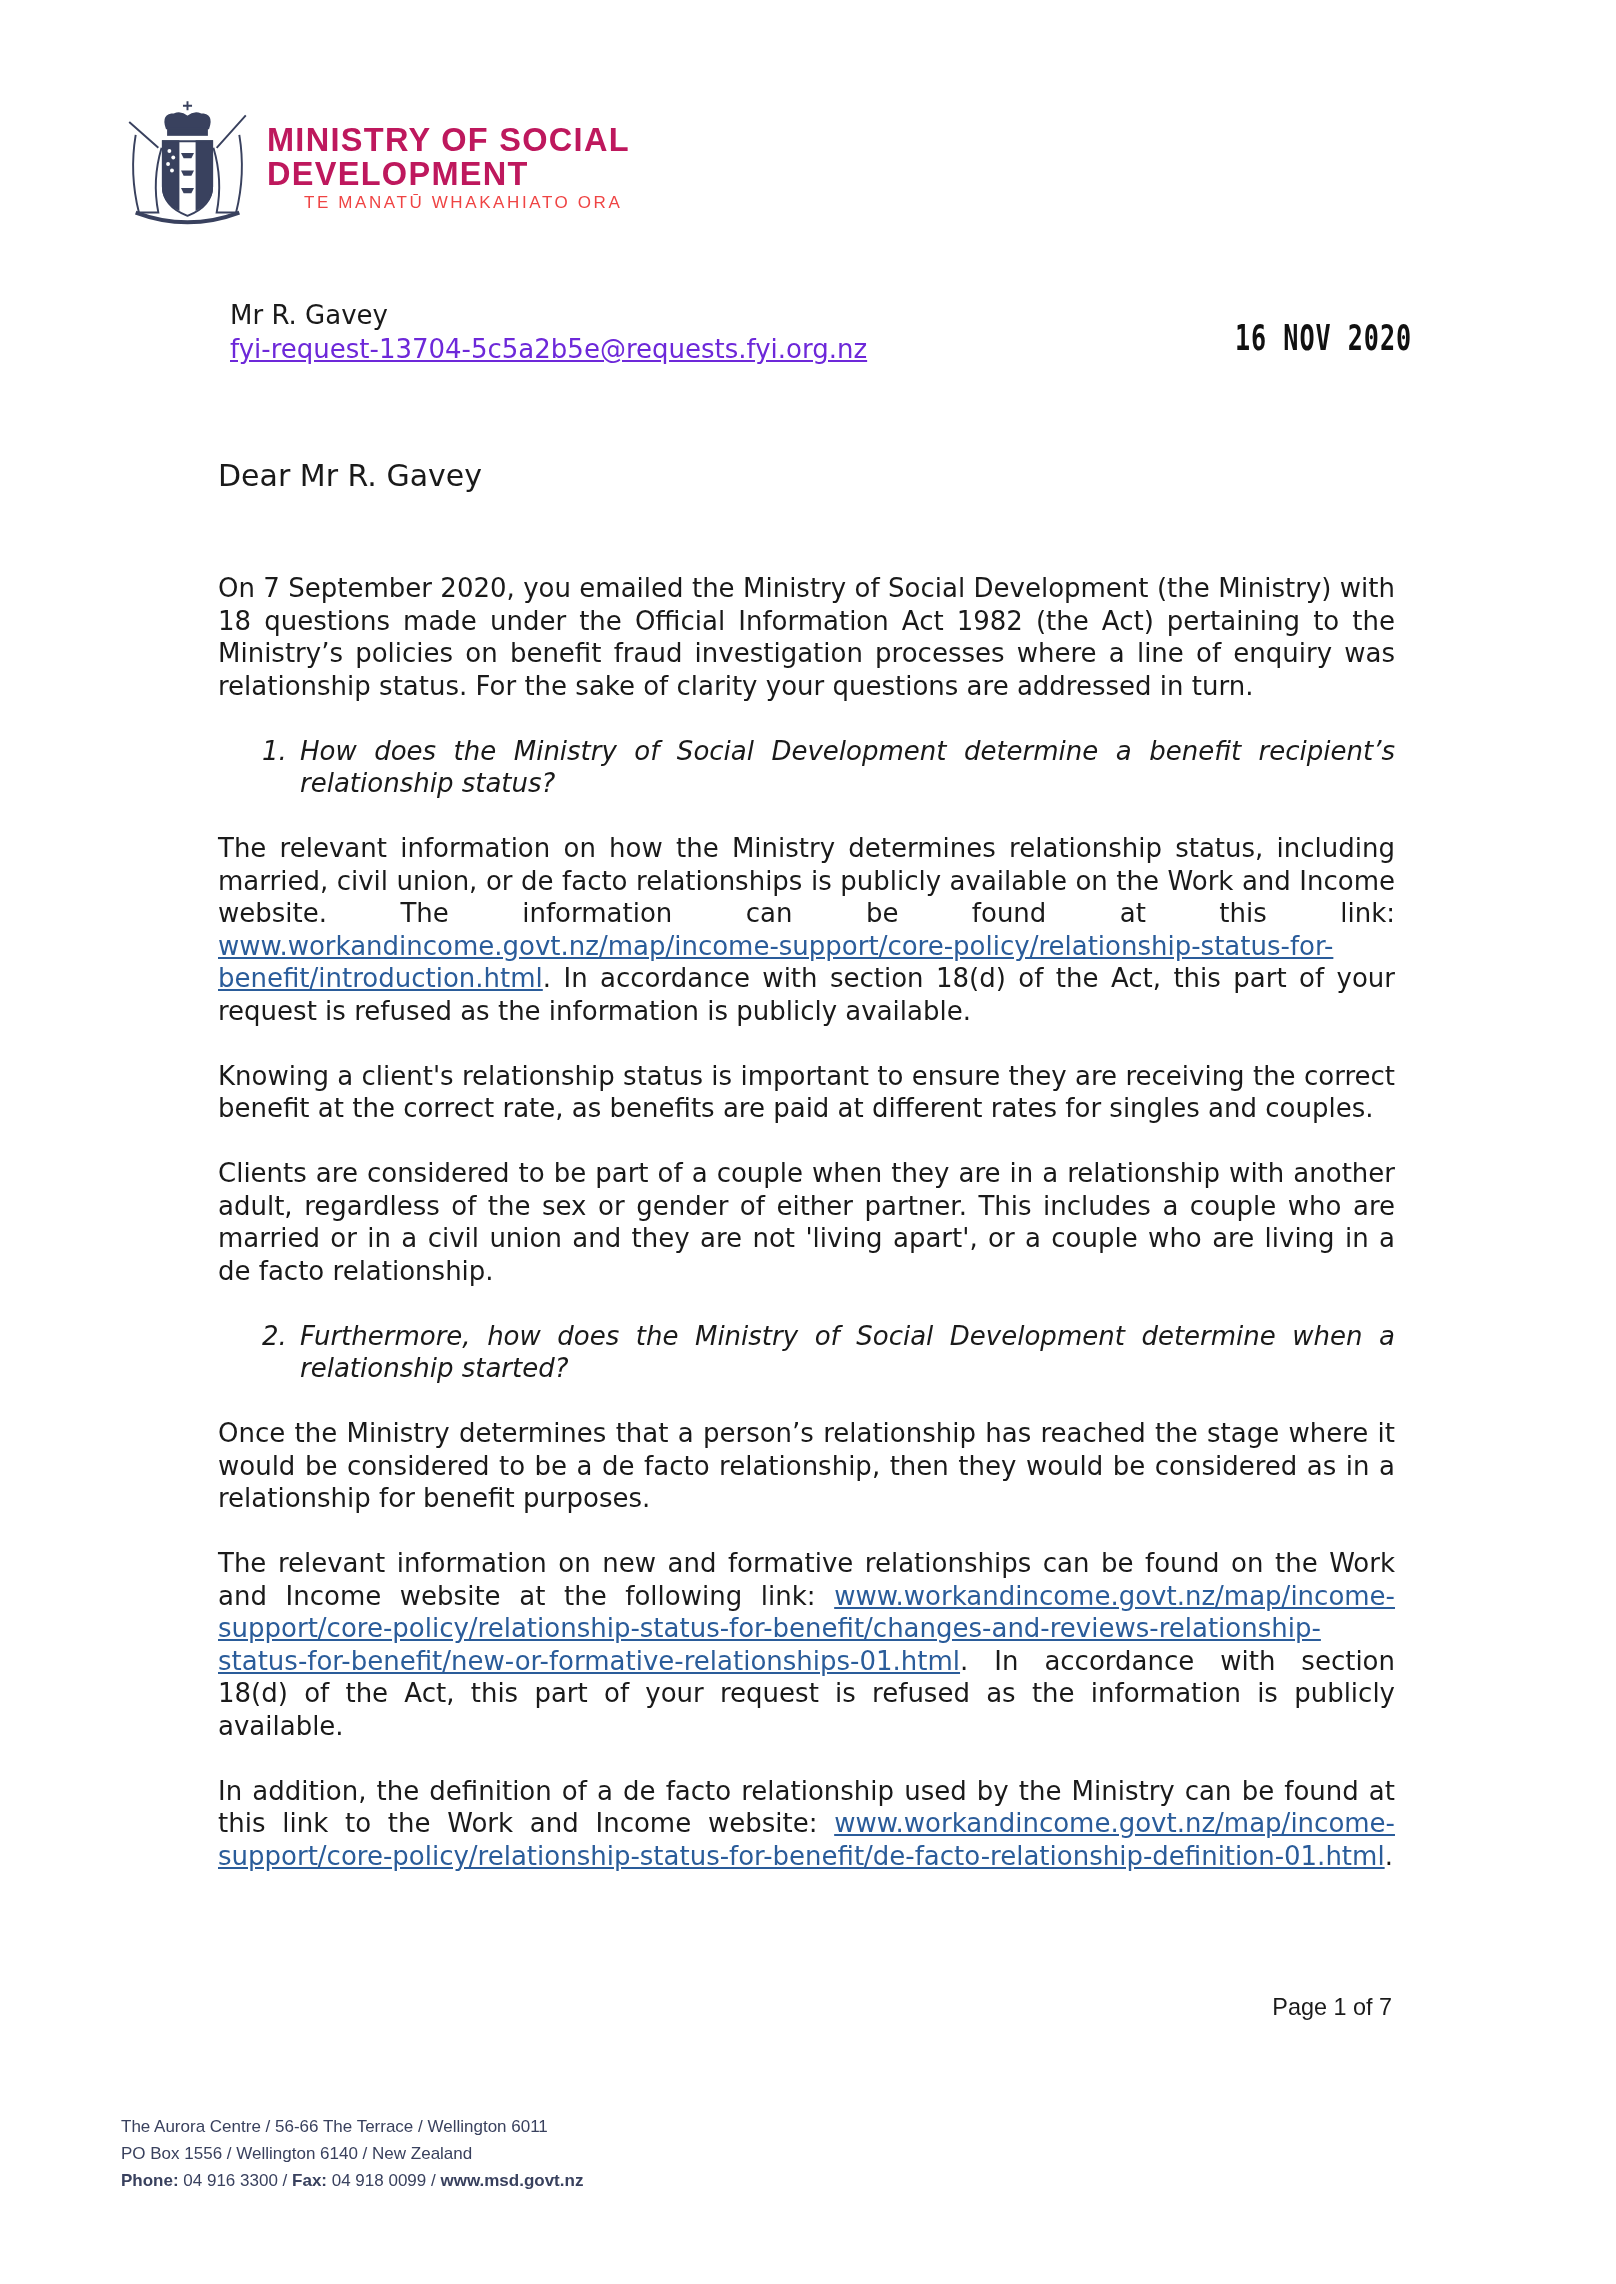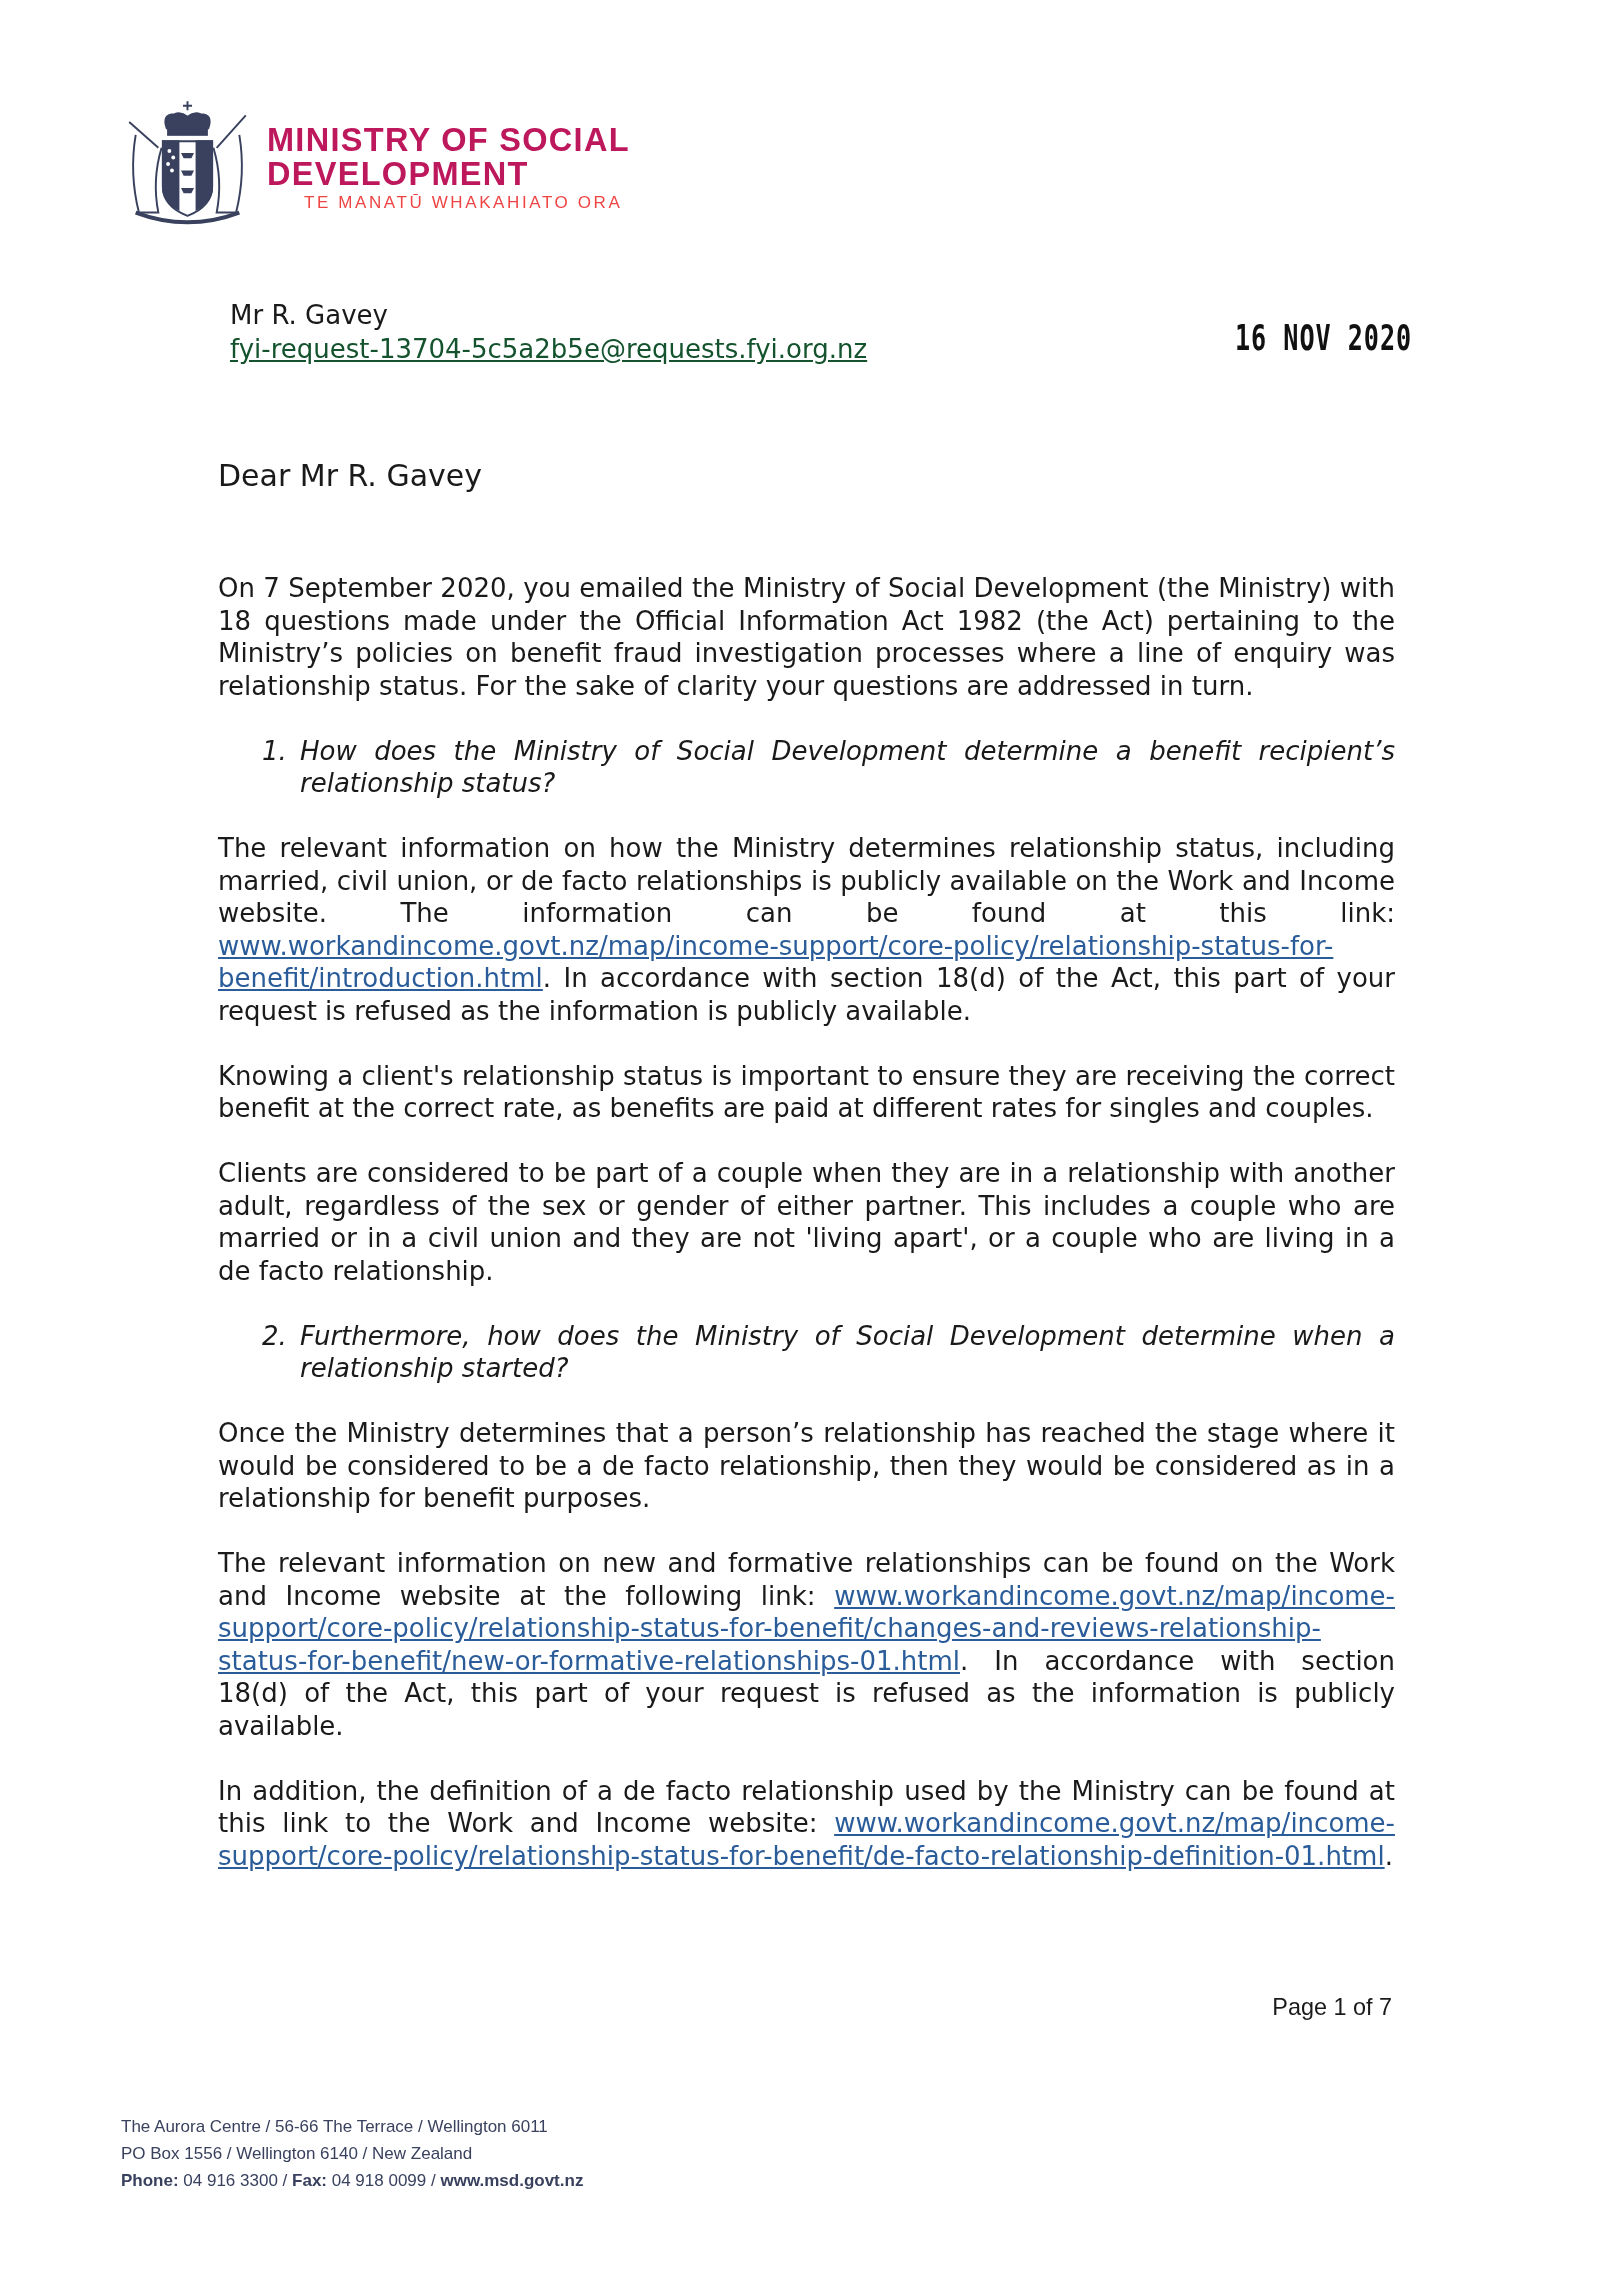--- a/index.html
+++ b/index.html
@@ -9,21 +9,21 @@
   .letterhead { position: absolute; left: 116px; top: 96px; width: 585px; height: 149px; }
   .crest { position: absolute; left: 0; top: 0; width: 143px; height: 136px; }
   .org-name { position: absolute; left: 151px; top: 27px; color: #be185d;
               font-family: "Liberation Sans", sans-serif; font-weight: bold;
               font-size: 32.5px; line-height: 34px; letter-spacing: 1.3px; }
   .org-maori { position: absolute; left: 152px; top: 97px; color: #ef4444;
                font-family: "Liberation Sans", sans-serif; font-size: 17px;
                letter-spacing: 2.6px; margin-left: 36px; }
 
   .recipient { position: absolute; left: 230px; top: 298px; font-size: 26px; line-height: 34px; }
-  .recipient .email { color: #14532d; text-decoration: underline; }
+  .recipient .email { color: #6d28d9; text-decoration: underline; }
   .date-stamp { position: absolute; left: 1235px; top: 318px; font-family: "DejaVu Sans Mono", monospace;
                 font-weight: bold; font-size: 35px; letter-spacing: 1.3px; transform: scaleX(0.72);
                 transform-origin: left top; color: #111; }
 
   .salutation { position: absolute; left: 218px; top: 458px; font-size: 30px; }
 
   .body { position: absolute; left: 218px; top: 572px; width: 1177px;
           font-size: 26px; line-height: 32.5px; text-align: justify; }
   .body p { margin: 0 0 32.5px 0; }
   .body .question { margin: 0 0 32.5px 0; padding-left: 82px; text-indent: -38px; font-style: italic; }

